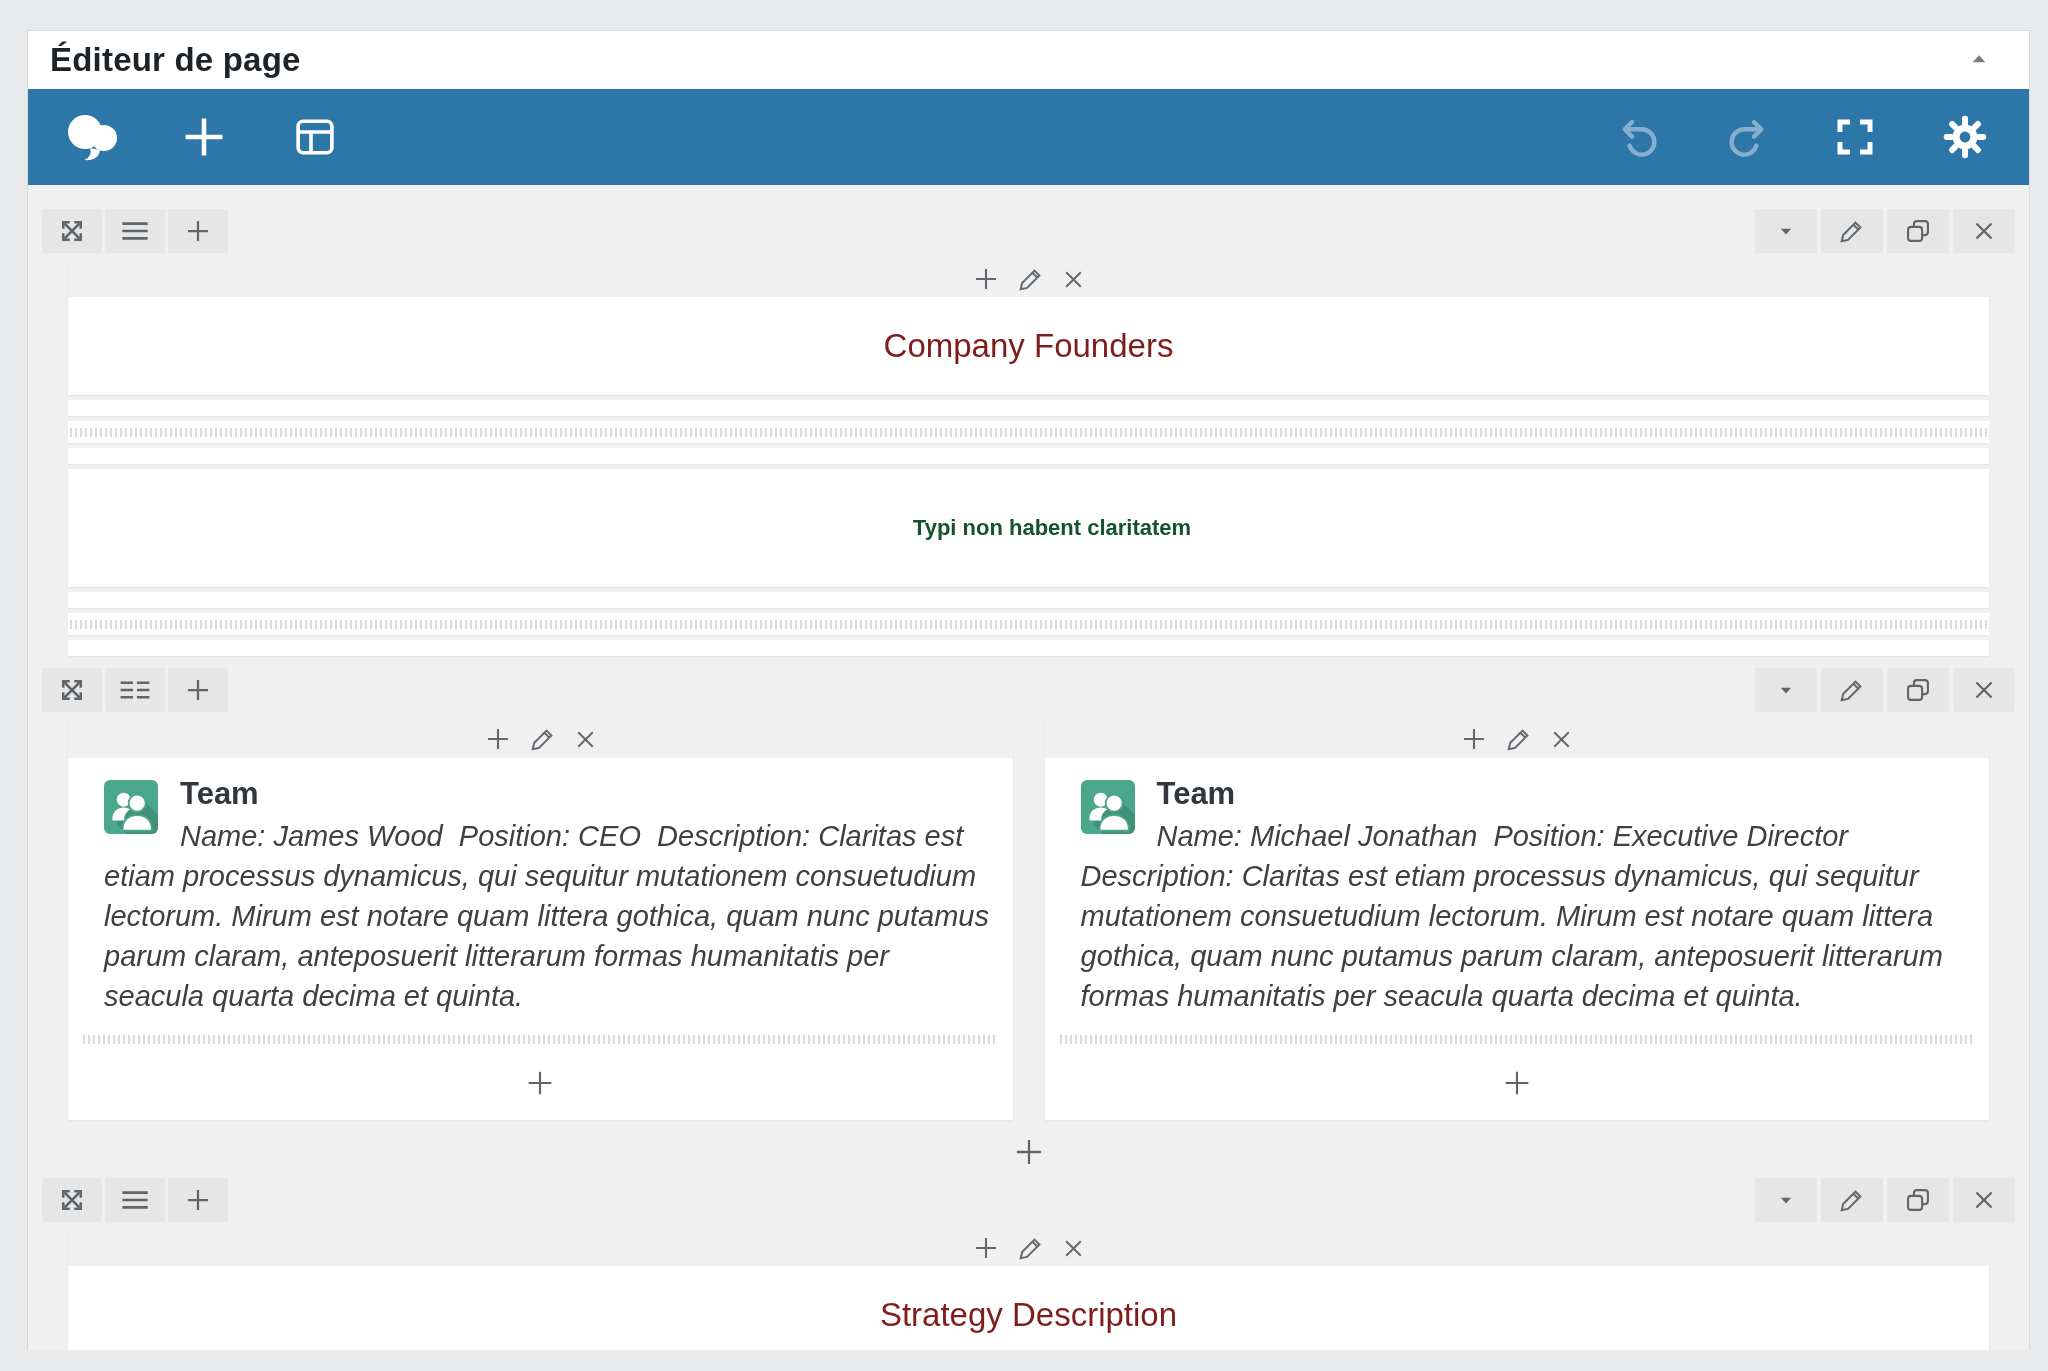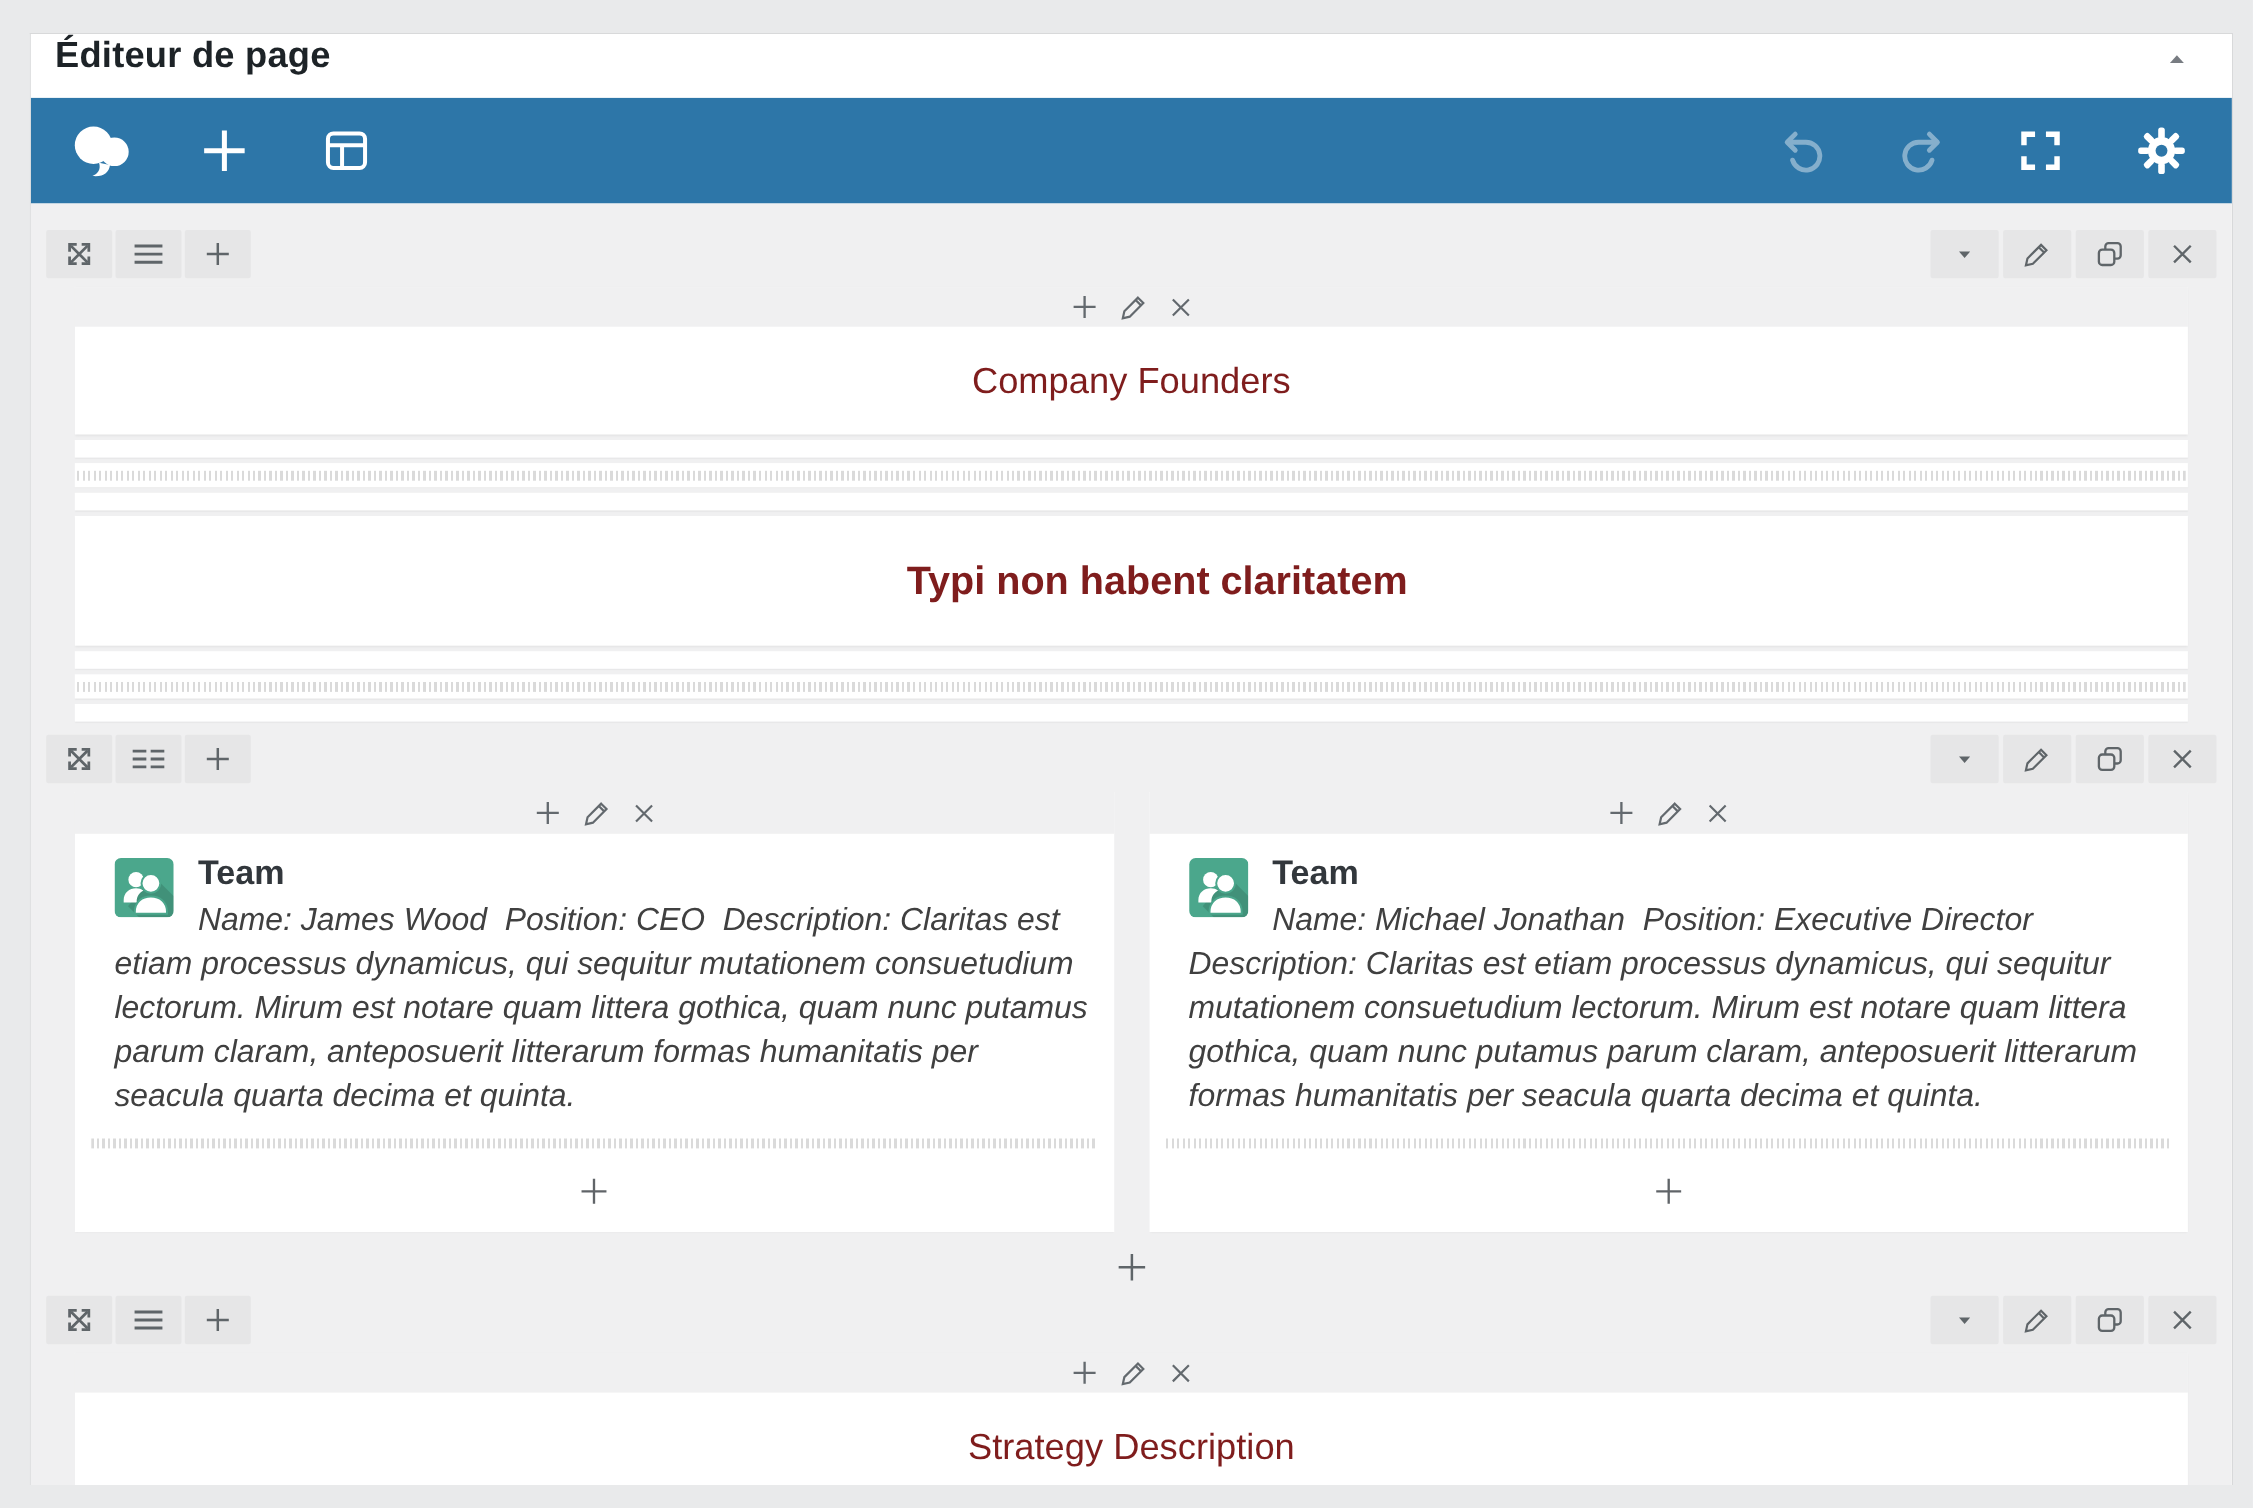--- a/index.html
+++ b/index.html
@@ -9,21 +9,21 @@
     font-family: "Liberation Sans", sans-serif;
     position: relative;
   }
   
   .panel {
     position: absolute; left: 27px; top: 30px; width: 2003px; height: 1320px;
     background: #fff; border: 1px solid #d8d9da; border-bottom: none;
     overflow: hidden;
   }
   .titlebar {
-    height: 58px; display: flex; align-items: flex-start; padding: 0 26px 0 22px;
+    height: 58px; display: flex; align-items: center; padding: 0 26px 0 22px;
     background: #fff;
   }
   .titlebar h2 { font-size: 33px; font-weight: bold; color: #1d2327; letter-spacing: .2px; }
   .collapse-btn { margin-left: auto; width: 48px; height: 48px; display: flex;
     align-items: center; justify-content: center; cursor: pointer; border: none; background: none; }
 
   
   .bluebar {
     height: 96px; background: #2d76a8; display: flex; align-items: center;
     padding: 0 40px 0 34px;
@@ -54,21 +54,21 @@
   
   .widget { background: #fff; box-shadow: 0 1px 2px rgba(0,0,0,.06); margin-bottom: 5px; }
   .w-actions {
     height: 36px; background: #f0f0f1; display: flex; align-items: center;
     justify-content: center; gap: 16px; color: #63696e;
   }
   .w-actions .wa { background: none; border: none; color: #63696e; display: flex; align-items: center; cursor: pointer; }
   .w-body-center { height: 98px; display: flex; align-items: center; justify-content: center; }
   .w-title { font-size: 33px; color: #7f1d1d; }
   .w-body-text { height: 118px; display: flex; align-items: center; justify-content: center; }
-  .w-title-gray { font-size: 36px; font-weight: bold; color: #7f1d1d; margin-left: 47px; }
+  .w-title-gray { font-size: 22px; font-weight: bold; color: #14532d; margin-left: 47px; }
 
   .w-strip { height: 16px; background: #fff; box-shadow: 0 1px 1px rgba(0,0,0,.04); margin-bottom: 5px; }
   .w-divider { height: 22px; background: #fff; box-shadow: 0 1px 1px rgba(0,0,0,.04);
     margin-bottom: 5px; display: flex; align-items: center; }
   .dotline { flex: 1; height: 9px; margin: 0 2px;
     background-image: repeating-linear-gradient(90deg, #dadada 0 2px, transparent 2px 5px); }
 
   
   .cells { display: flex; gap: 32px; margin: 6px 28px 0; }
   .cell { flex: 1; background: #fff; box-shadow: 0 1px 2px rgba(0,0,0,.06); display: flex; flex-direction: column; }

